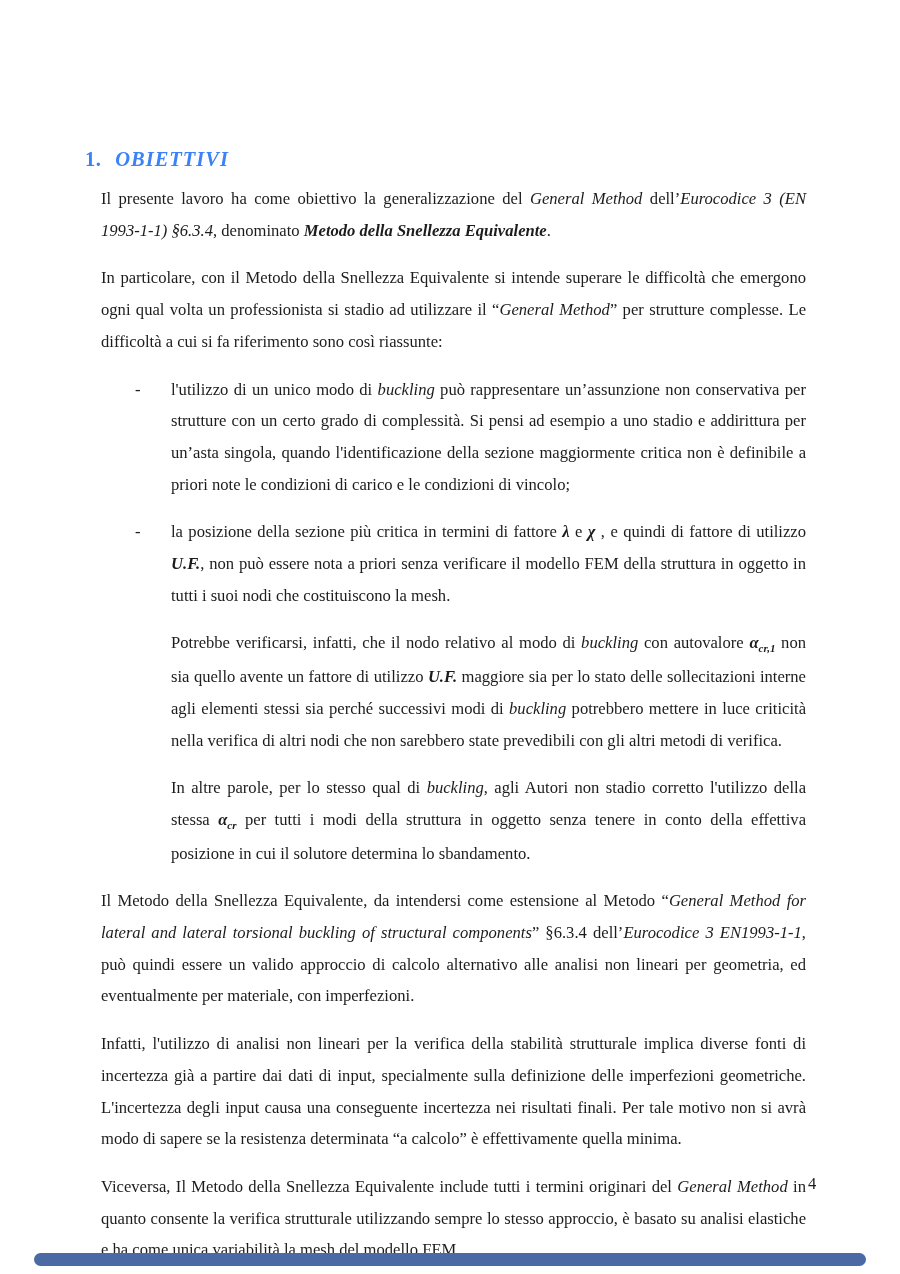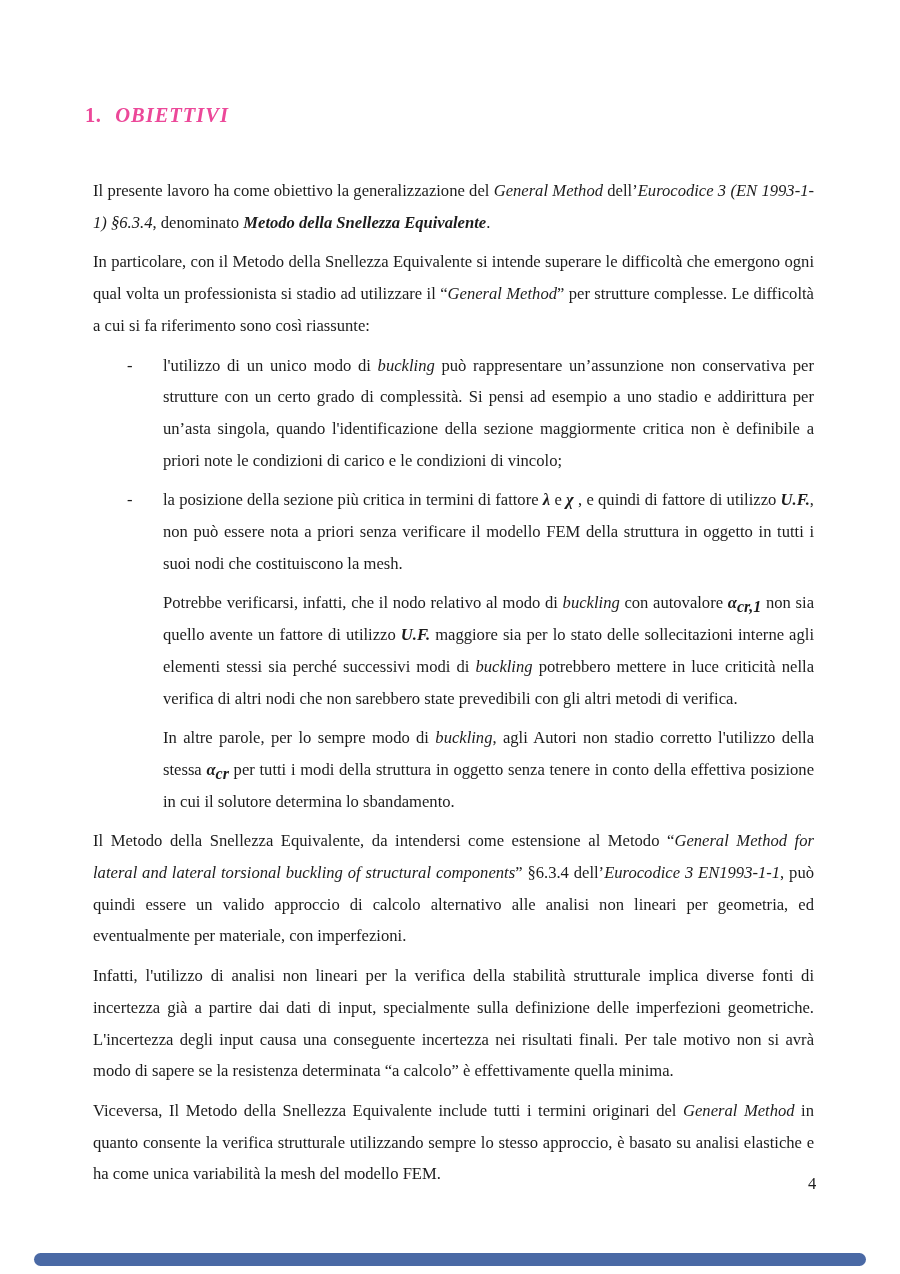--- a/index.html
+++ b/index.html
@@ -23,31 +23,31 @@
   .hnum{font-style:normal;margin-right:14px;}
   .htitle{font-style:italic;letter-spacing:1px;}
   .body{
     position:absolute;
     left:85px;top:167px;
     width:737px;
     font-size:16.6px;
     line-height:31.7px;
     text-align:justify;
   }
-  .para{margin:8px;}
+  .para{margin:16px;}
   .bullet{position:relative;padding-left:70px;}
   .bullet .dash{
     position:absolute;
     left:34px;top:0;
   }
   .cont{padding-left:70px;}
   .it{font-style:italic;}
   .bi{font-weight:bold;font-style:italic;}
   .sub{
-    font-size:16px;
+    font-size:11px;
     vertical-align:baseline;
     position:relative;
     top:4px;
     font-weight:bold;font-style:italic;
   }
   .pagenum{
     position:absolute;
     left:800px;top:1174px;
     width:24px;
     text-align:center;
@@ -59,31 +59,31 @@
     left:34px;right:34px;bottom:8px;
     height:13px;
     border-radius:7px;
     background:#4a69a5;
   }
 </style>
 </head>
 <body>
 
 <main class="page">
-  <h1 class="heading" style="color: #ec4899;">
+  <h1 class="heading" style="color: #3b82f6; margin-top: 44px;">
     <span class="hnum">1.</span><span class="htitle">OBIETTIVI</span>
   </h1>
 
   <section class="body" id="body">
       <div class="para"><span>Il presente lavoro ha come obiettivo la generalizzazione del </span><span class="it">General Method</span><span> dell’</span><span class="it">Eurocodice 3 (EN 1993-1-1) §6.3.4</span><span>, denominato </span><span class="bi">Metodo della Snellezza Equivalente</span><span>.</span></div>
       <div class="para"><span>In particolare, con il Metodo della Snellezza Equivalente si intende superare le difficoltà che emergono ogni qual volta un professionista si stadio ad utilizzare il “</span><span class="it">General Method</span><span>” per strutture complesse. Le difficoltà a cui si fa riferimento sono così riassunte:</span></div>
       <div class="para bullet"><span class="dash">-</span><span>l'utilizzo di un unico modo di </span><span class="it">buckling</span><span> può rappresentare un’assunzione non conservativa per strutture con un certo grado di complessità. Si pensi ad esempio a uno stadio e addirittura per un’asta singola, quando l'identificazione della sezione maggiormente critica non è definibile a priori note le condizioni di carico e le condizioni di vincolo;</span></div>
       <div class="para bullet"><span class="dash">-</span><span>la posizione della sezione più critica in termini di fattore </span><span class="bi">λ</span><span> e </span><span class="bi">χ</span><span> , e quindi di fattore di utilizzo </span><span class="bi">U.F.</span><span>, non può essere nota a priori senza verificare il modello FEM della struttura in oggetto in tutti i suoi nodi che costituiscono la mesh.</span></div>
       <div class="para cont"><span>Potrebbe verificarsi, infatti, che il nodo relativo al modo di </span><span class="it">buckling</span><span> con autovalore </span><span class="bi">α</span><span class="sub">cr,1</span><span> non sia quello avente un fattore di utilizzo </span><span class="bi">U.F.</span><span> maggiore sia per lo stato delle sollecitazioni interne agli elementi stessi sia perché successivi modi di </span><span class="it">buckling</span><span> potrebbero mettere in luce criticità nella verifica di altri nodi che non sarebbero state prevedibili con gli altri metodi di verifica.</span></div>
-      <div class="para cont"><span>In altre parole, per lo sempre modo di </span><span class="it">buckling</span><span>, agli Autori non stadio corretto l'utilizzo della stessa </span><span class="bi">α</span><span class="sub">cr</span><span> per tutti i modi della struttura in oggetto senza tenere in conto della effettiva posizione in cui il solutore determina lo sbandamento.</span></div>
+      <div class="para cont"><span>In altre parole, per lo stesso qual di </span><span class="it">buckling</span><span>, agli Autori non stadio corretto l'utilizzo della stessa </span><span class="bi">α</span><span class="sub">cr</span><span> per tutti i modi della struttura in oggetto senza tenere in conto della effettiva posizione in cui il solutore determina lo sbandamento.</span></div>
       <div class="para"><span>Il Metodo della Snellezza Equivalente, da intendersi come estensione al Metodo “</span><span class="it">General Method for lateral and lateral torsional buckling of structural components</span><span>” §6.3.4 dell’</span><span class="it">Eurocodice 3 EN1993-1-1</span><span>, può quindi essere un valido approccio di calcolo alternativo alle analisi non lineari per geometria, ed eventualmente per materiale, con imperfezioni.</span></div>
       <div class="para"><span>Infatti, l'utilizzo di analisi non lineari per la verifica della stabilità strutturale implica diverse fonti di incertezza già a partire dai dati di input, specialmente sulla definizione delle imperfezioni geometriche. L'incertezza degli input causa una conseguente incertezza nei risultati finali. Per tale motivo non si avrà modo di sapere se la resistenza determinata “a calcolo” è effettivamente quella minima.</span></div>
       <div class="para"><span>Viceversa, Il Metodo della Snellezza Equivalente include tutti i termini originari del </span><span class="it">General Method</span><span> in quanto consente la verifica strutturale utilizzando sempre lo stesso approccio, è basato su analisi elastiche e ha come unica variabilità la mesh del modello FEM.</span></div>
     </section>
 
   <div class="pagenum">4</div>
   <div class="footer-bar" style="background: rgb(74, 105, 165);"></div>
 </main>
 
 </body></html>

